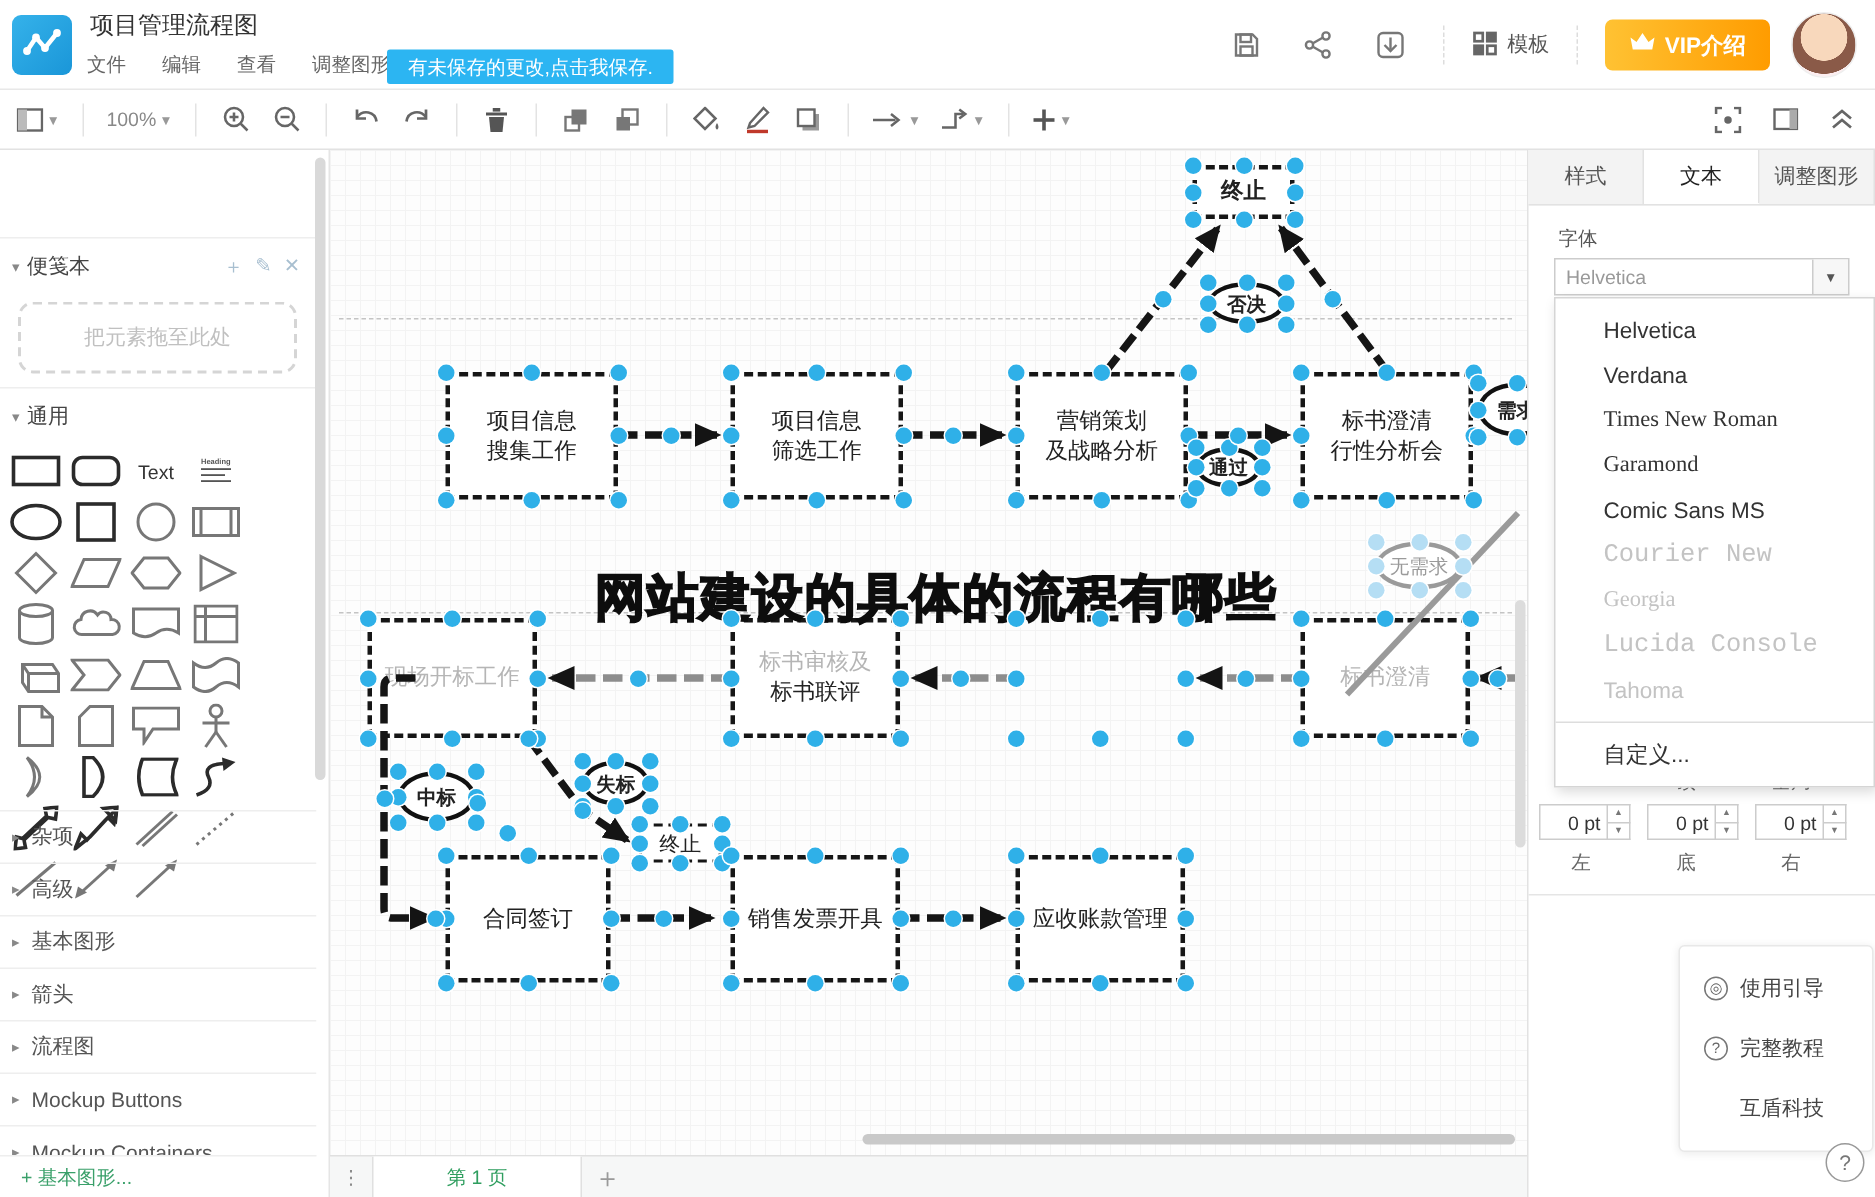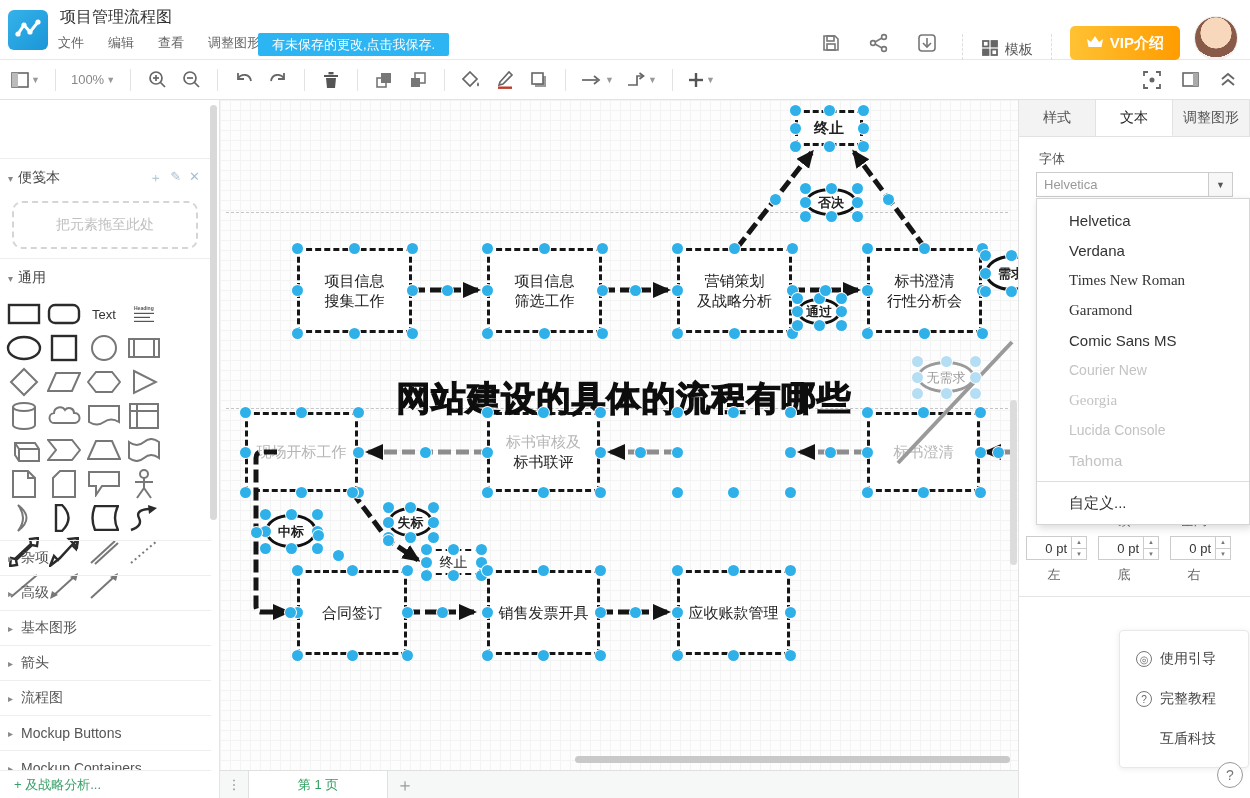--- a/index.html
+++ b/index.html
@@ -8,21 +8,21 @@
 
   
   .header { position:absolute; left:0; top:0; width:1250px; height:60px; background:#fff; border-bottom:1px solid #e8e8e8; z-index:30; }
   .logo { position:absolute; left:8px; top:10px; width:40px; height:40px; border-radius:6px;
           background:linear-gradient(135deg,#35b2ea,#1a96d8); display:flex; align-items:center; justify-content:center; }
   .doc-title { position:absolute; left:60px; top:7px; font-size:16px; color:#333; }
   .menu-row { position:absolute; left:58px; top:34px; display:flex; gap:24px; font-size:13px; color:#666; }
   .menu-row span { cursor:default; }
   .save-banner { position:absolute; left:258px; top:33px; height:23px; padding:0 14px; background:#2cb5f2; color:#fff;
                  font-size:13px; line-height:23px; border-radius:2px; }
-  .hdr-right { position:absolute; right:12px; top:0; height:60px; display:flex; align-items:flex-end; gap:14px; }
+  .hdr-right { position:absolute; right:12px; top:0; height:60px; display:flex; align-items:center; gap:14px; }
   .hicon { width:34px; height:34px; display:flex; align-items:center; justify-content:center; color:#777; }
   .hsep { width:1px; height:26px; border-left:1px dashed #ddd; margin:0 4px; }
   .tmpl-btn { display:flex; align-items:center; gap:6px; font-size:14px; color:#555; }
   .vip-btn { display:flex; align-items:center; gap:6px; height:34px; padding:0 16px; border-radius:5px;
              background:linear-gradient(90deg,#ffc233,#ff9c00); color:#fff; font-size:15px; font-weight:bold; }
   .avatar { width:44px; height:44px; border-radius:50%;
             background:radial-gradient(circle at 50% 38%, #f8d8bc 0 46%, #8a5a48 47% 72%, #fdeef0 73%);
             border:1px solid #eee; }
 
   
@@ -97,21 +97,21 @@
   .font-label { position:absolute; left:20px; top:50px; font-size:13px; color:#555; }
   .font-combo { position:absolute; left:17px; top:72px; width:197px; height:25px; border:1px solid #ccc; background:#fff;
                 display:flex; align-items:center; }
   .font-combo .val { flex:1; font-size:13px; color:#999; padding-left:7px; }
   .font-combo .dd { width:24px; height:100%; border-left:1px solid #ccc; background:#f7f7f7; display:flex; align-items:center;
                     justify-content:center; font-size:9px; color:#555; }
   .font-drop { position:absolute; left:17px; top:98px; width:214px; background:#fff; border:1px solid #d5d5d5;
                box-shadow:2px 3px 8px rgba(0,0,0,.15); z-index:40; padding:6px 0; }
   .fopt { height:30px; display:flex; align-items:center; padding-left:32px; font-size:15px; color:#333; }
   .fopt.serif { font-family:"Liberation Serif", serif; }
-  .fopt.mono  { font-family:Liberation Sans, sans-serif; font-size:14px; }
+  .fopt.mono  { font-family:Liberation Mono, monospace; font-size:17px; }
   .fopt.off { color:#c3c3c3; }
   .fdivider { border-top:1px solid #ddd; margin:6px 0; }
   .spacing { position:absolute; left:0; top:412px; width:232px; }
   .sp-top-labels { display:flex; font-size:13px; color:#666; }
   .sp-top-labels span { width:70px; text-align:center; }
   .sp-row { display:flex; margin-top:6px; padding-left:7px; }
   .sp-group { width:72px; display:flex; }
   .sp-input { width:46px; height:24px; border:1px solid #ccc; font-size:13px; color:#333; display:flex; align-items:center;
               justify-content:flex-end; padding-right:4px; background:#fff; }
   .sp-spin { width:15px; height:24px; display:flex; flex-direction:column; }
@@ -559,21 +559,21 @@
       </div>
       <div class="cat-item">
         <span class="tri">▸</span>
         <span>Mockup Buttons</span>
       </div>
       <div class="cat-item">
         <span class="tri">▸</span>
         <span>Mockup Containers</span>
       </div>
     </div>
-  <div class="more-shapes">+ 及战略分析...</div>
+  <div class="more-shapes">+ 基本图形...</div>
   <div class="sb-scroll"></div>
 </div>
 
 <div class="canvas" id="canvas">
   <div class="big-title">网站建设的具体的流程有哪些</div>
   <div class="v-scroll"></div>
   <div class="h-scroll"></div>
 <div class="page-line" style="top: 112px;"></div>
     <div class="page-line" style="top: 308px;"></div>
     <svg class="edges" width="798" height="670">

